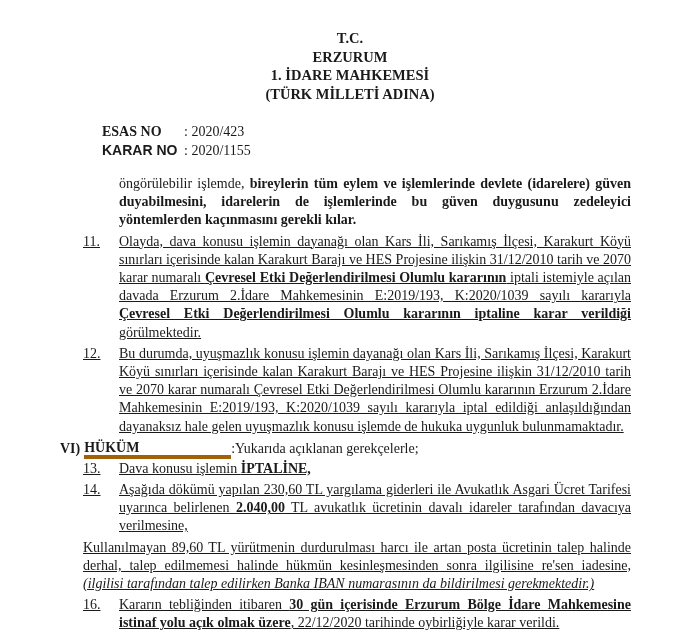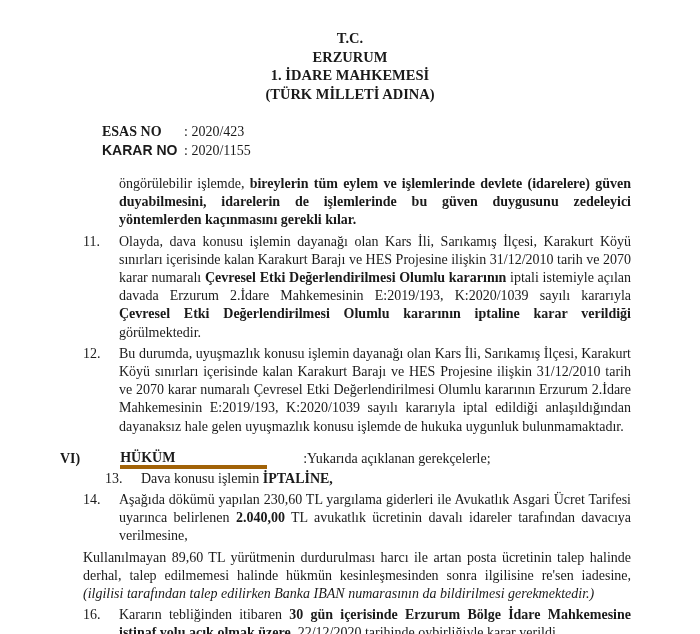--- a/index.html
+++ b/index.html
@@ -19,29 +19,29 @@
     .meta-row { display: flex; }
     .meta-label { font-family: "Liberation Sans", sans-serif; font-weight: bold; width: 82px; }
     .meta-value { font-family: "Liberation Serif", serif; }
     .meta-row.first .meta-label { font-family: "Liberation Serif", serif; }
     .body {
       position: absolute; left: 83px; top: 175px; width: 548px;
       font-size: 14px; line-height: 18.2px;
     }
     .para { text-align: justify; text-align-last: left; }
     .cont { padding-left: 36px; }
-    .item { display: flex; margin-top: 3px; }
+    .item { display: flex; margin-top: 3px; text-decoration: underline; }
     .num { width: 36px; flex: 0 0 36px; text-align: left; padding-left: 0px; }
     .txt { flex: 1; text-align: justify; }
     b { font-weight: bold; }
     i { font-style: italic; }
-    .hukum { display: flex; margin-top: 14px; margin-left: -23px; gap: 36px; }
+    .hukum { display: flex; margin-top: 4px; margin-left: -23px; }
     .hukum-label { font-weight: bold; }
     .hukum-u { font-weight: bold; text-decoration: underline; display: inline-block; width: 147px; border-bottom: 4px solid #a16207; text-decoration: none; margin-left: 4px; line-height: 15px; }
-    .item.short { margin-top: 1px; margin-left: 22px; }
+    .item.short { margin-top: 1px; }
   </style>
 </head>
 <body>
 
 <div class="header">
   <div>T.C.</div>
   <div>ERZURUM</div>
   <div>1. İDARE MAHKEMESİ</div>
   <div>(TÜRK MİLLETİ ADINA)</div>
 </div>

